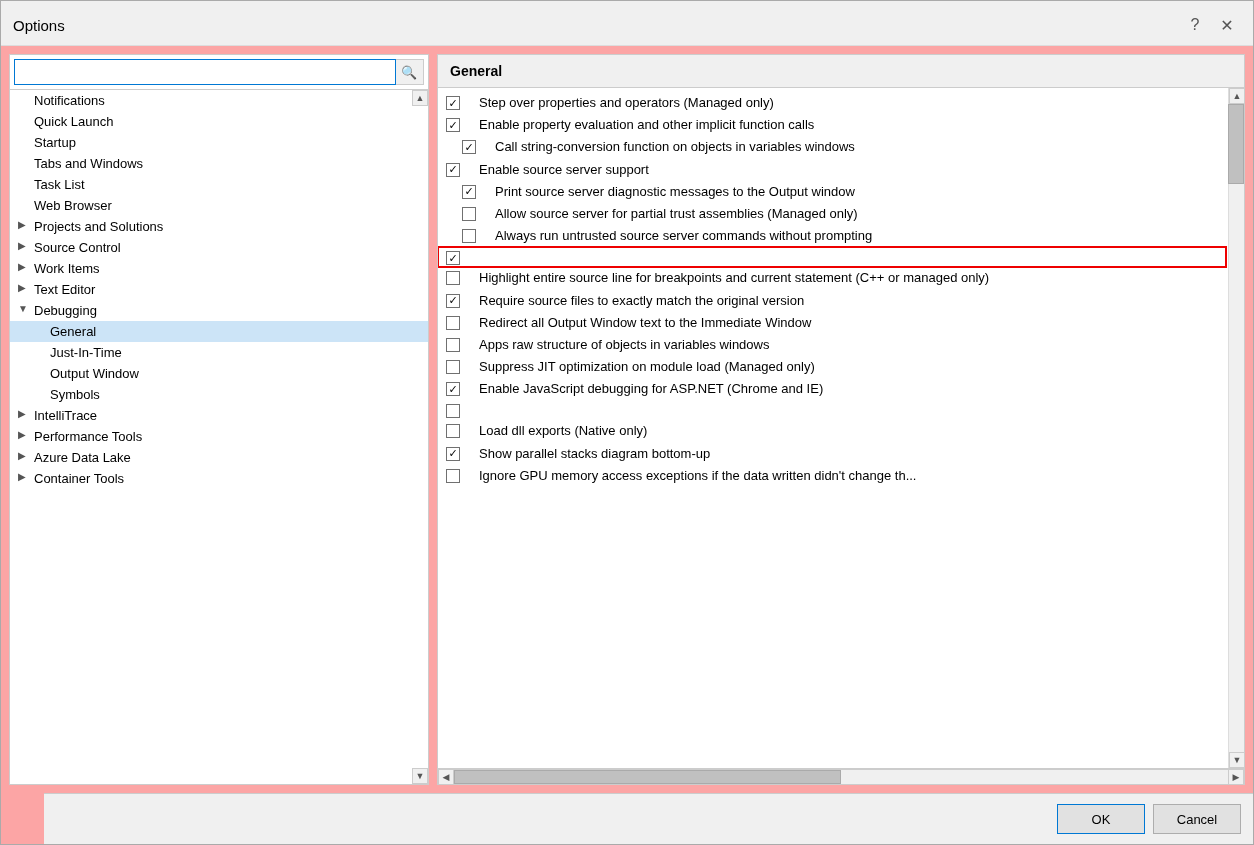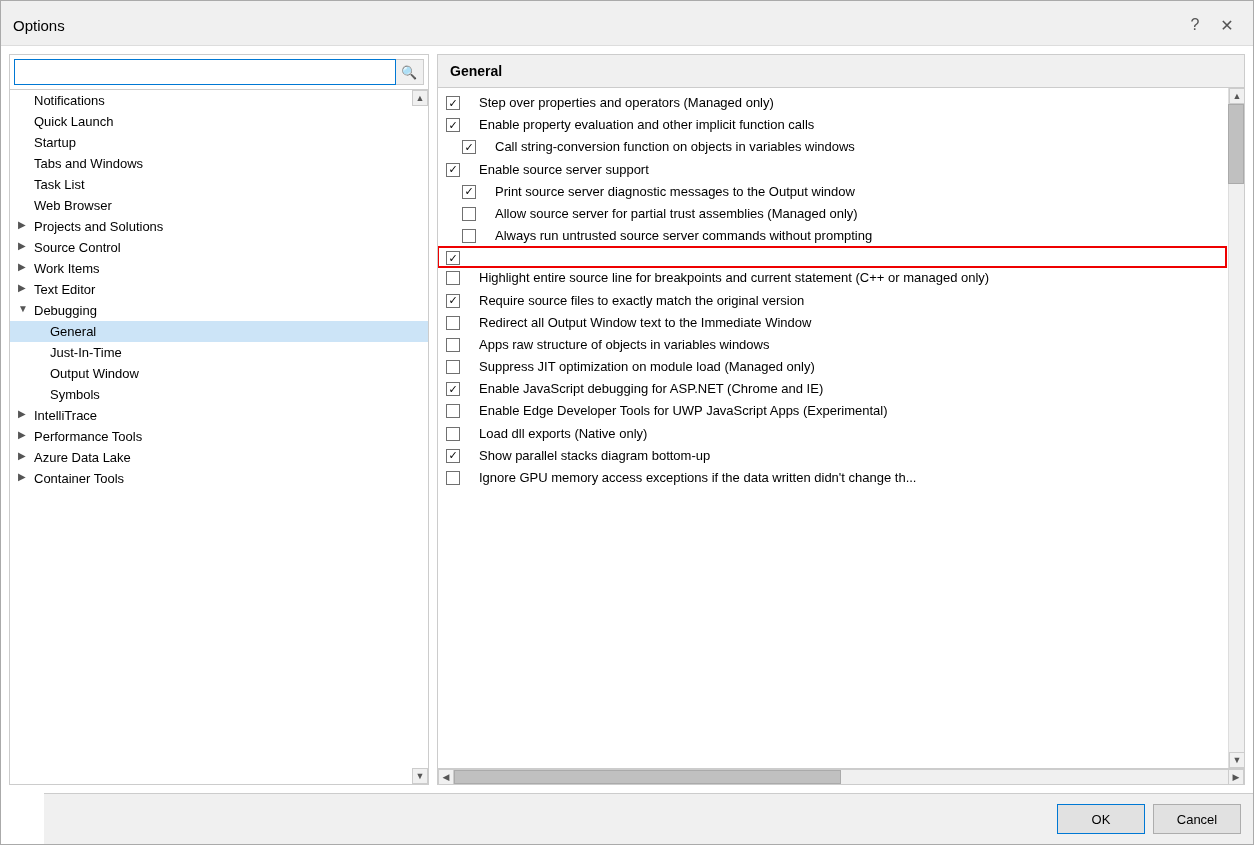--- a/index.html
+++ b/index.html
@@ -6,21 +6,21 @@
     body {
       background: #e0e0e0;
       display: flex;
       align-items: center;
       justify-content: center;
       min-height: 100vh;
       font-family: 'Segoe UI', Arial, sans-serif;
       font-size: 13px;
     }
     .dialog {
-      background: #ffffff;
+      background: #fca5a5;
       border: 1px solid #aaa;
       width: 1254px;
       min-height: 845px;
       display: flex;
       flex-direction: column;
       box-shadow: 2px 2px 10px rgba(0,0,0,0.3);
       position: relative;
     }
     .title-bar {
       background: #f0f0f0;
@@ -455,21 +455,20 @@
             <div class="option-item">
               <div class="checkbox"></div>
               <span class="option-label">Suppress JIT optimization on module load (Managed only)</span>
             </div>
             <div class="option-item">
               <div class="checkbox checked"></div>
               <span class="option-label">Enable JavaScript debugging for ASP.NET (Chrome and IE)</span>
             </div>
             <div class="option-item">
               <div class="checkbox"></div>
-              <span class="option-label">Enable Edge Developer Tools for UWP JavaScript Apps (Experimental)</span>
             </div>
             <div class="option-item">
               <div class="checkbox"></div>
               <span class="option-label">Load dll exports (Native only)</span>
             </div>
             <div class="option-item">
               <div class="checkbox checked"></div>
               <span class="option-label">Show parallel stacks diagram bottom-up</span>
             </div>
             <div class="option-item">

